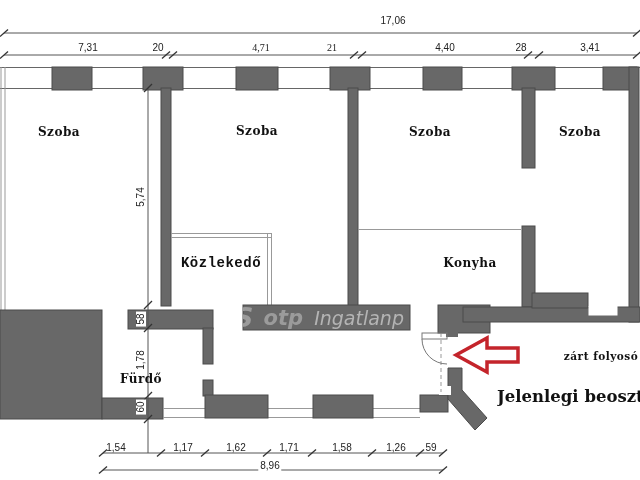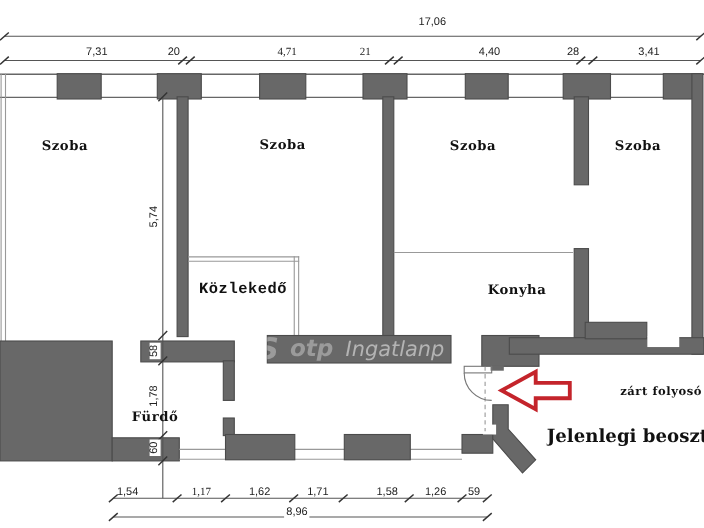--- a/index.html
+++ b/index.html
@@ -179,21 +179,21 @@
   <div class="dim" style="left:445px;top:43px;">4,40</div>
   <div class="dim" style="left:521px;top:43px;">28</div>
   <div class="dim" style="left:590px;top:43px;">3,41</div>
 
   <div class="dimv" style="left:141px;top:197px;">5,74</div>
   <div class="dimv whitebg" style="left:141px;top:319px;">58</div>
   <div class="dimv whitebg" style="left:141px;top:360px;">1,78</div>
   <div class="dimv whitebg" style="left:141px;top:407px;">60</div>
 
   <div class="dim" style="left:116px;top:443px;">1,54</div>
-  <div class="dim" style="left:183px;top:443px;font-family:Liberation Serif, serif;">1,17</div>
+  <div class="dim" style="left:183px;top:443px;">1,17</div>
   <div class="dim" style="left:236px;top:443px;">1,62</div>
   <div class="dim" style="left:289px;top:443px;">1,71</div>
-  <div class="dim" style="left:342px;top:443px;margin-left:10px;">1,58</div>
+  <div class="dim" style="left:342px;top:443px;">1,58</div>
   <div class="dim" style="left:396px;top:443px;">1,26</div>
   <div class="dim" style="left:431px;top:443px;">59</div>
   <div class="dim whitebg" style="left:270px;top:461px;">8,96</div>
 
 </div>
 
 </body></html>

